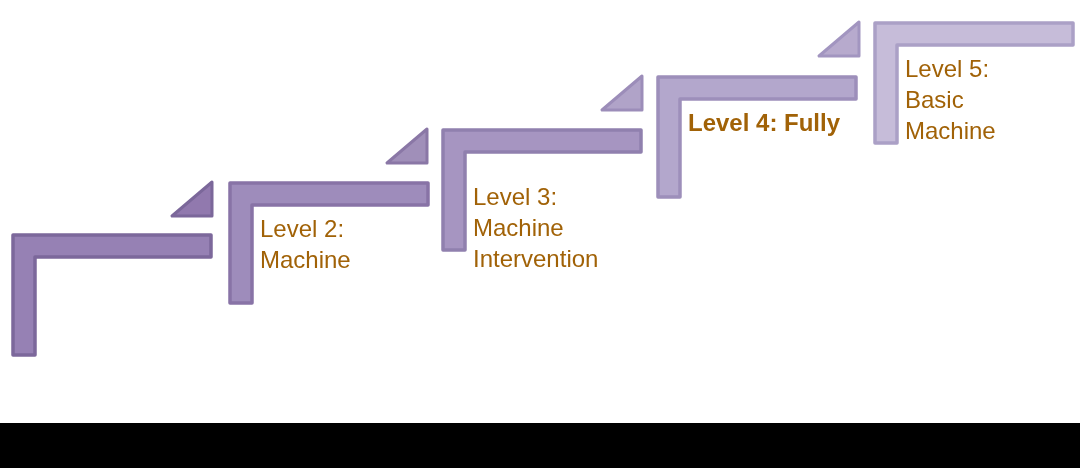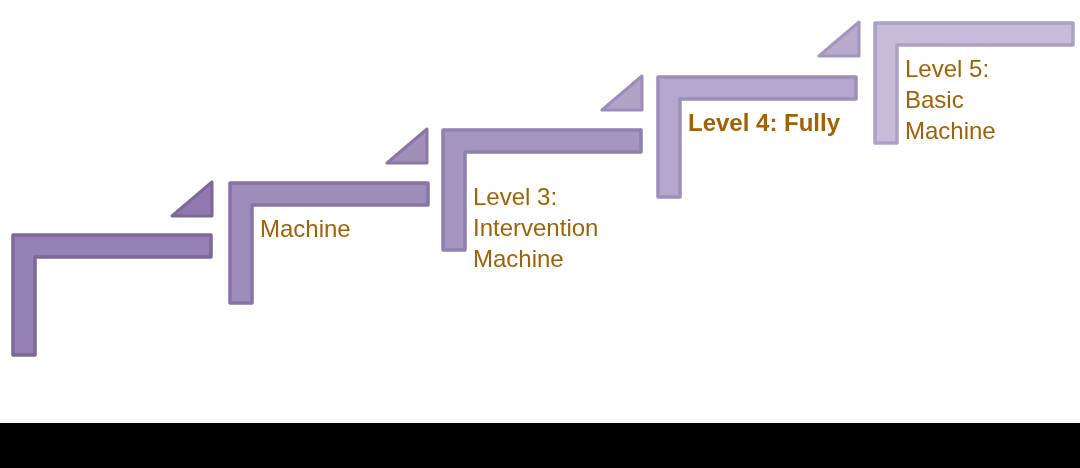--- a/index.html
+++ b/index.html
@@ -63,34 +63,35 @@
   </svg>
 
   <svg class="shape tri2" width="48" height="42" viewBox="-4 -4 48 42">
     <polygon points="0,34 40,34 40,0" stroke-width="3" stroke-linejoin="round" fill="#9179ae" stroke="#7b679a"></polygon>
   </svg>
 
   <svg class="shape lv2-shape" width="206" height="128" viewBox="-4 -4 206 128">
     <polygon points="0,0 198,0 198,22 22,22 22,120 0,120" stroke-width="3.5" stroke-linejoin="round" fill="#9e8cbb" stroke="#8873a6"></polygon>
   </svg>
   <div class="label lv2-label">
+    <div>Level 2:</div>
     <div>Machine</div>
   </div>
 
   <svg class="shape tri3" width="48" height="42" viewBox="-4 -4 48 42">
     <polygon points="0,34 40,34 40,0" stroke-width="3" stroke-linejoin="round" fill="#a08fb9" stroke="#8a77a6"></polygon>
   </svg>
 
   <svg class="shape lv3-shape" width="206" height="128" viewBox="-4 -4 206 128">
     <polygon points="0,0 198,0 198,22 22,22 22,120 0,120" stroke-width="3.5" stroke-linejoin="round" fill="#a695c1" stroke="#9080ae"></polygon>
   </svg>
   <div class="label lv3-label">
     <div>Level 3:</div>
+    <div>Machine</div>
     <div>Intervention</div>
-    <div>Machine</div>
   </div>
 
   <svg class="shape tri4" width="48" height="42" viewBox="-4 -4 48 42">
     <polygon points="0,34 40,34 40,0" stroke-width="3" stroke-linejoin="round" fill="#b0a3c8" stroke="#9c8db9"></polygon>
   </svg>
 
   <svg class="shape lv4-shape" width="206" height="128" viewBox="-4 -4 206 128">
     <polygon points="0,0 198,0 198,22 22,22 22,120 0,120" stroke-width="3.5" stroke-linejoin="round" fill="#b3a7cc" stroke="#9d8fba"></polygon>
   </svg>
   <div class="label lv4-label">

